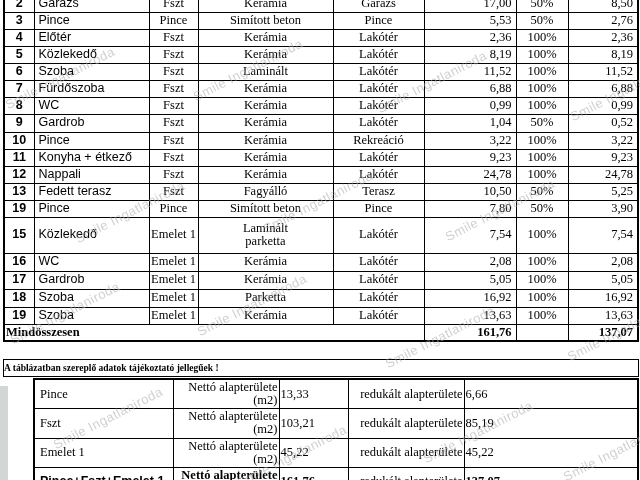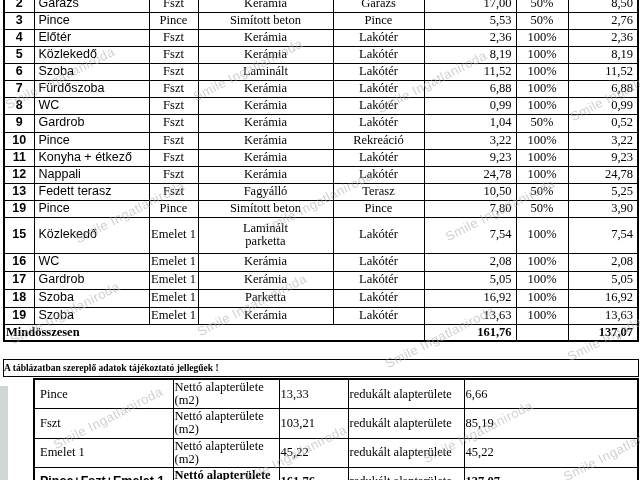--- a/index.html
+++ b/index.html
@@ -67,21 +67,21 @@
     border:2px solid #000;
     z-index:1;
   }
   #summary td{
     border:1px solid #000;
     overflow:hidden;vertical-align:middle;
     font-size:12.5px;line-height:1.05;
   }
   #summary tr{height:18px;}
   td.slabel{text-align:left;padding-left:5px;}
-  td.scenter{text-align:left;margin-top:24px;}
+  td.scenter{text-align:right;margin-top:24px;}
   td.sval{padding-right:4px;}
   tr.boldrow td.slabel{
     font-family:"Liberation Sans", sans-serif;
     font-weight:bold;font-size:11.5px;
   }
   tr.boldrow td.snet, tr.boldrow td.sval{font-weight:bold;}
   
   #edge-strip{
     position:absolute;left:0;top:386px;width:8px;height:94px;
     background:#d2d6d5;z-index:0;

